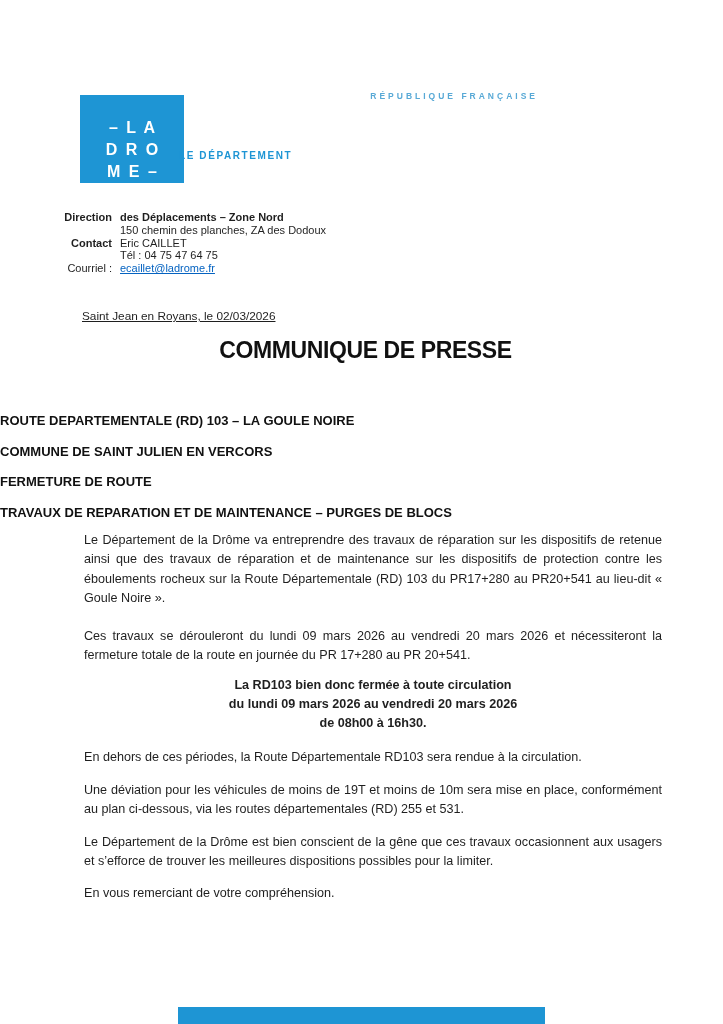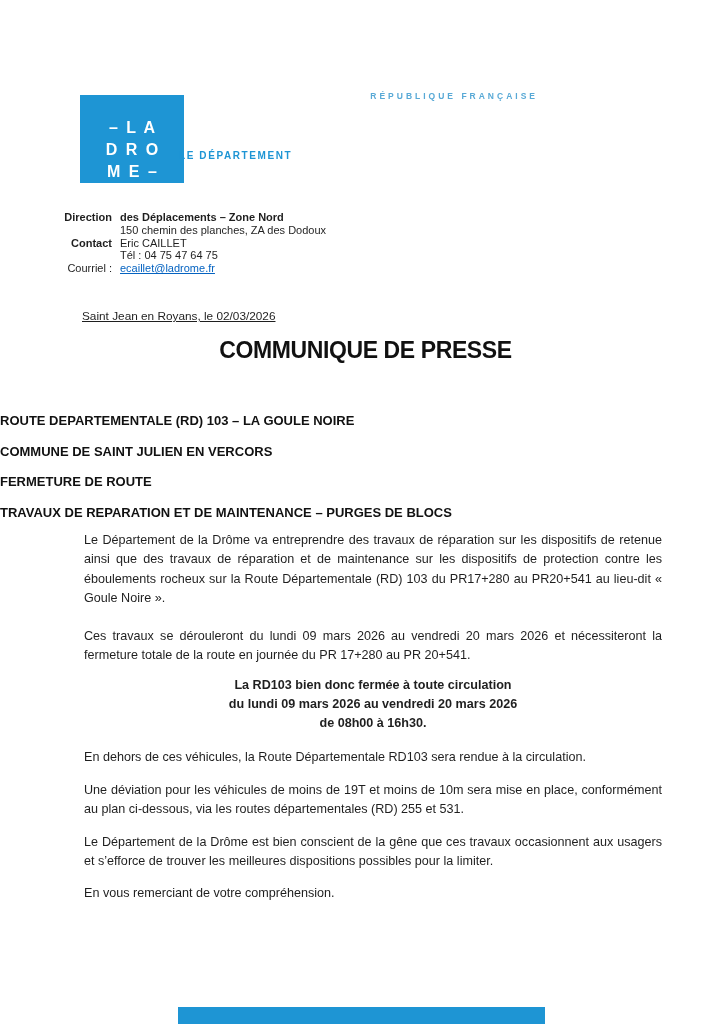--- a/index.html
+++ b/index.html
@@ -111,21 +111,21 @@
   </div>
 
   <div class="body-text">
     <p class="p1">Le Département de la Drôme va entreprendre des travaux de réparation sur les dispositifs de retenue ainsi que des travaux de réparation et de maintenance sur les dispositifs de protection contre les éboulements rocheux sur la Route Départementale (RD) 103 du PR17+280 au PR20+541 au lieu-dit « Goule Noire ».</p>
     <p class="p2">Ces travaux se dérouleront du lundi 09 mars 2026 au vendredi 20 mars 2026 et nécessiteront la fermeture totale de la route en journée du PR 17+280 au PR 20+541.</p>
     <p class="notice">
       <span>La RD103 bien donc fermée à toute circulation</span><br>
       <span>du lundi 09 mars 2026 au vendredi 20 mars 2026</span><br>
       <span>de 08h00 à 16h30.</span>
     </p>
-    <p class="p3">En dehors de ces véhicules, la Route Départementale RD103 sera rendue à la circulation.</p>
+    <p class="p3">En dehors de ces périodes, la Route Départementale RD103 sera rendue à la circulation.</p>
     <p class="p5">Une déviation pour les véhicules de moins de 19T et moins de 10m sera mise en place, conformément au plan ci-dessous, via les routes départementales (RD) 255 et 531.</p>
     <p class="p6">Le Département de la Drôme est bien conscient de la gêne que ces travaux occasionnent aux usagers et s’efforce de trouver les meilleures dispositions possibles pour la limiter.</p>
     <p class="p7">En vous remerciant de votre compréhension.</p>
   </div>
 
   <div class="footer-bar"></div>
 
 </div>
 
 </body></html>

